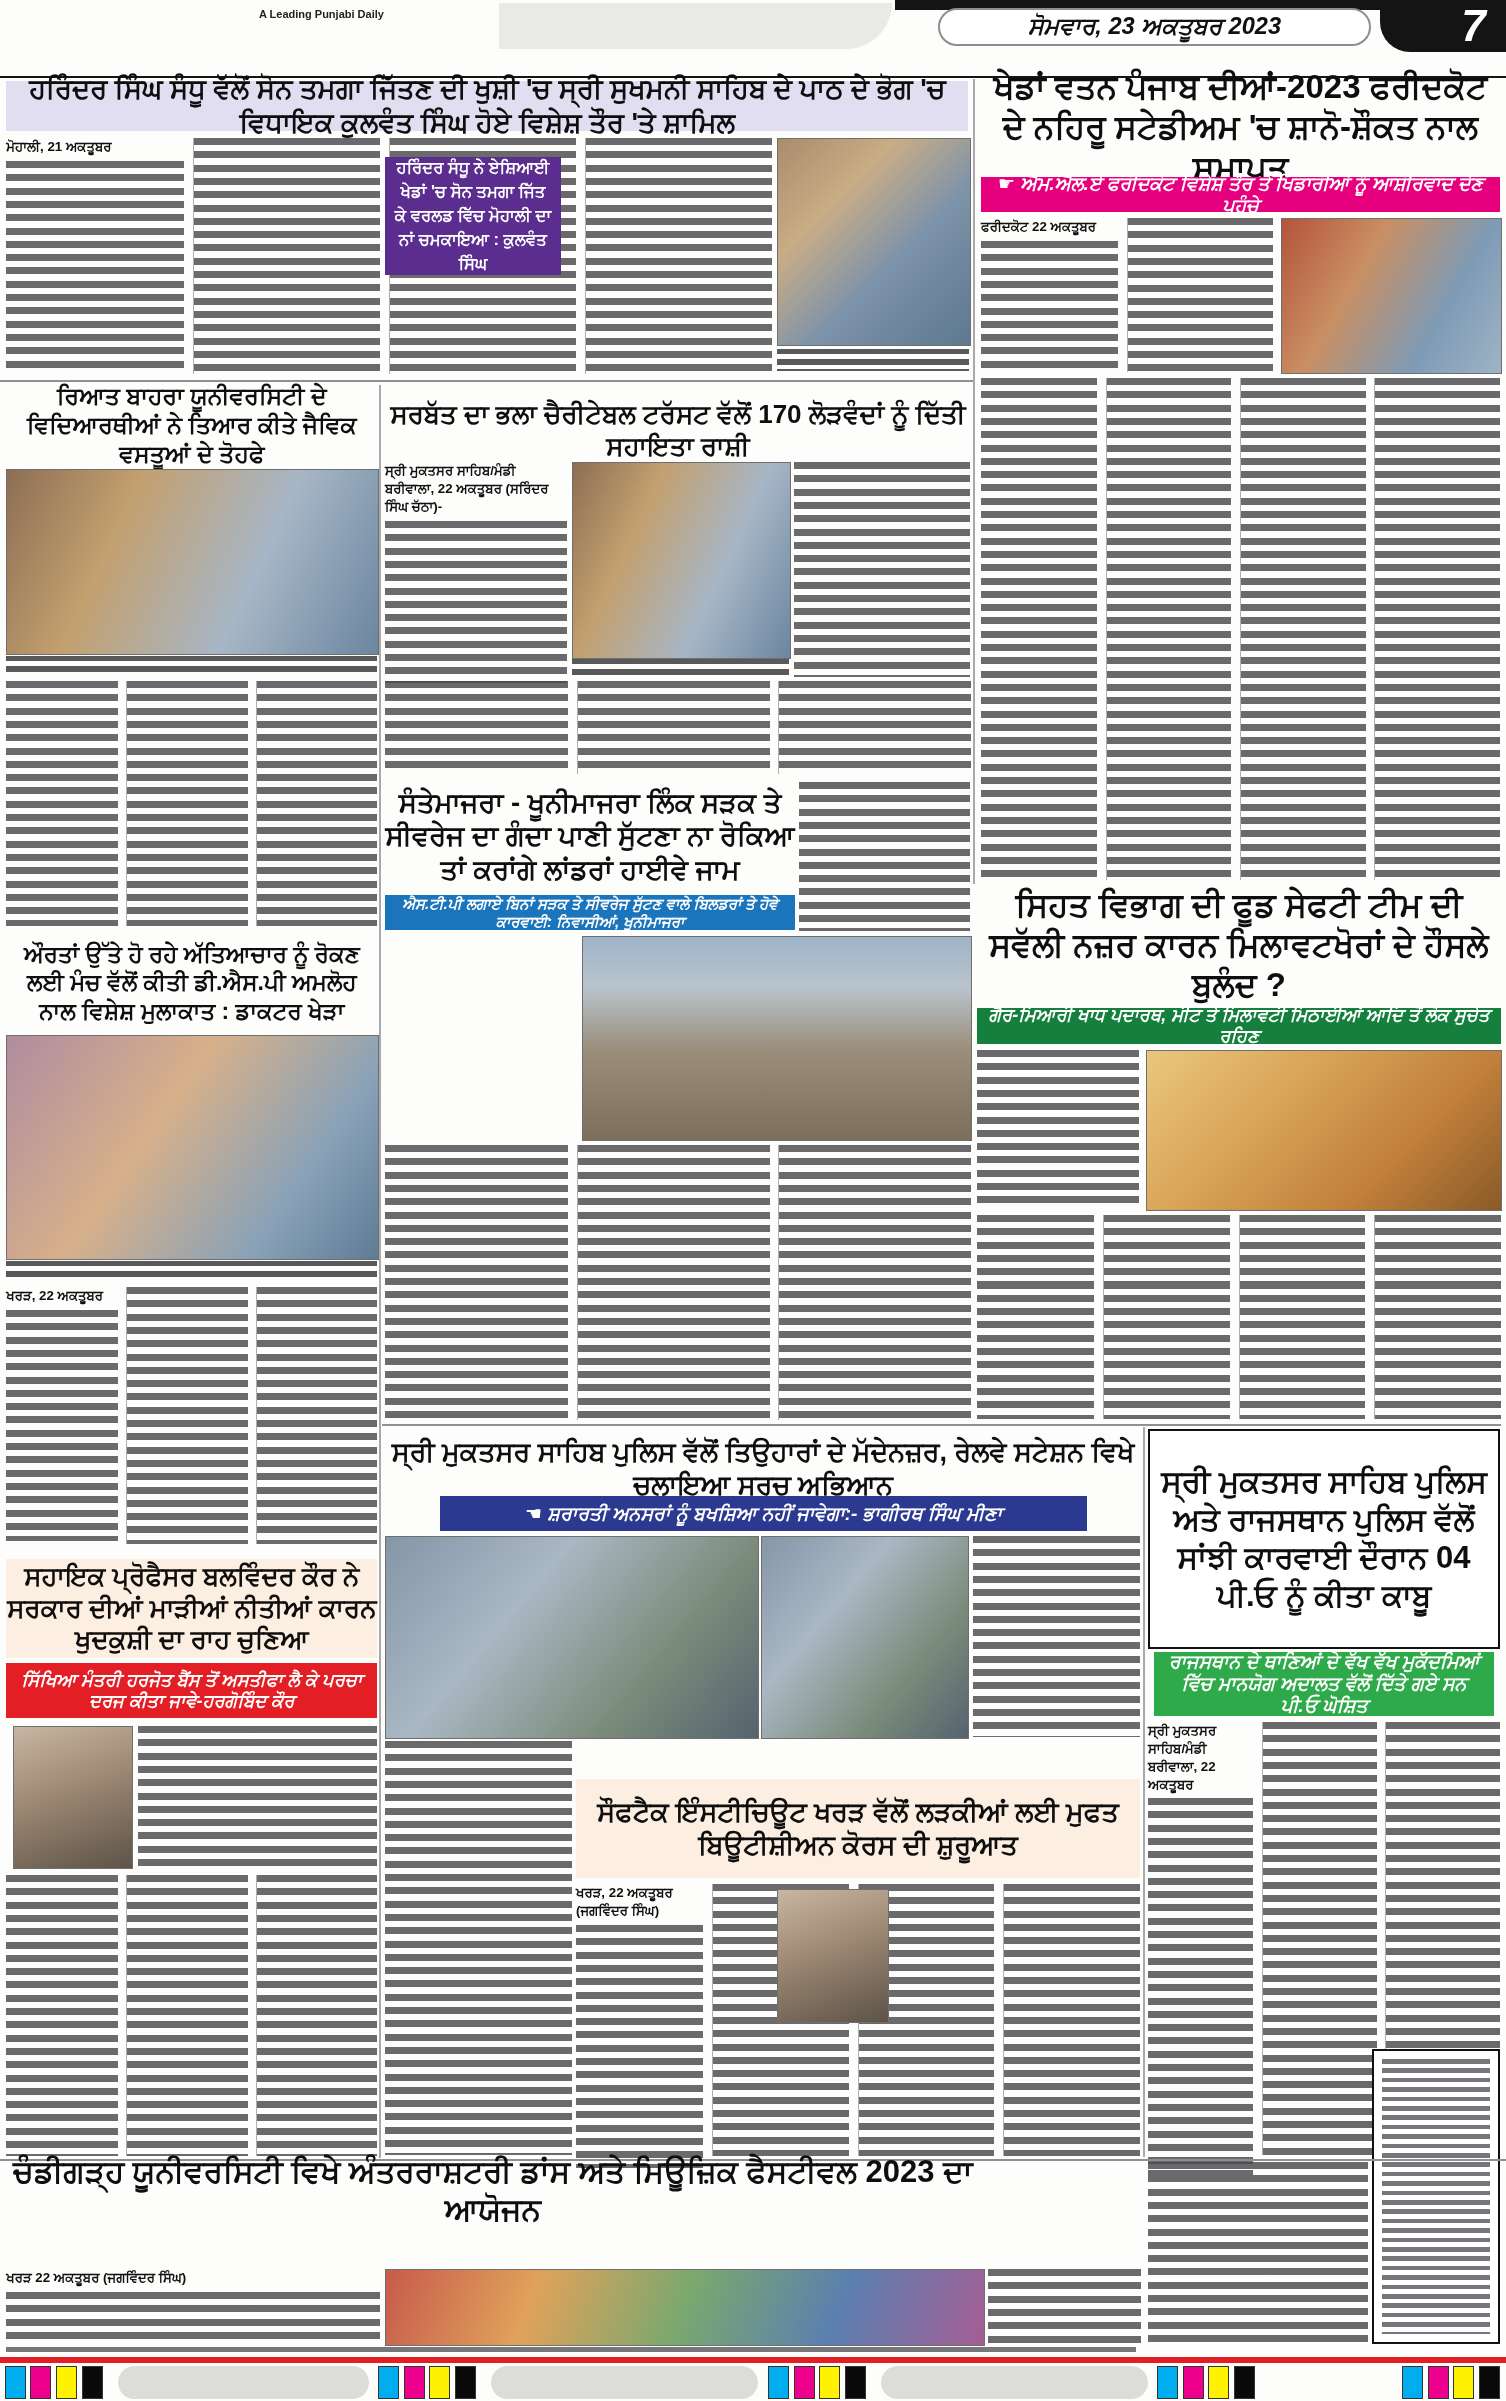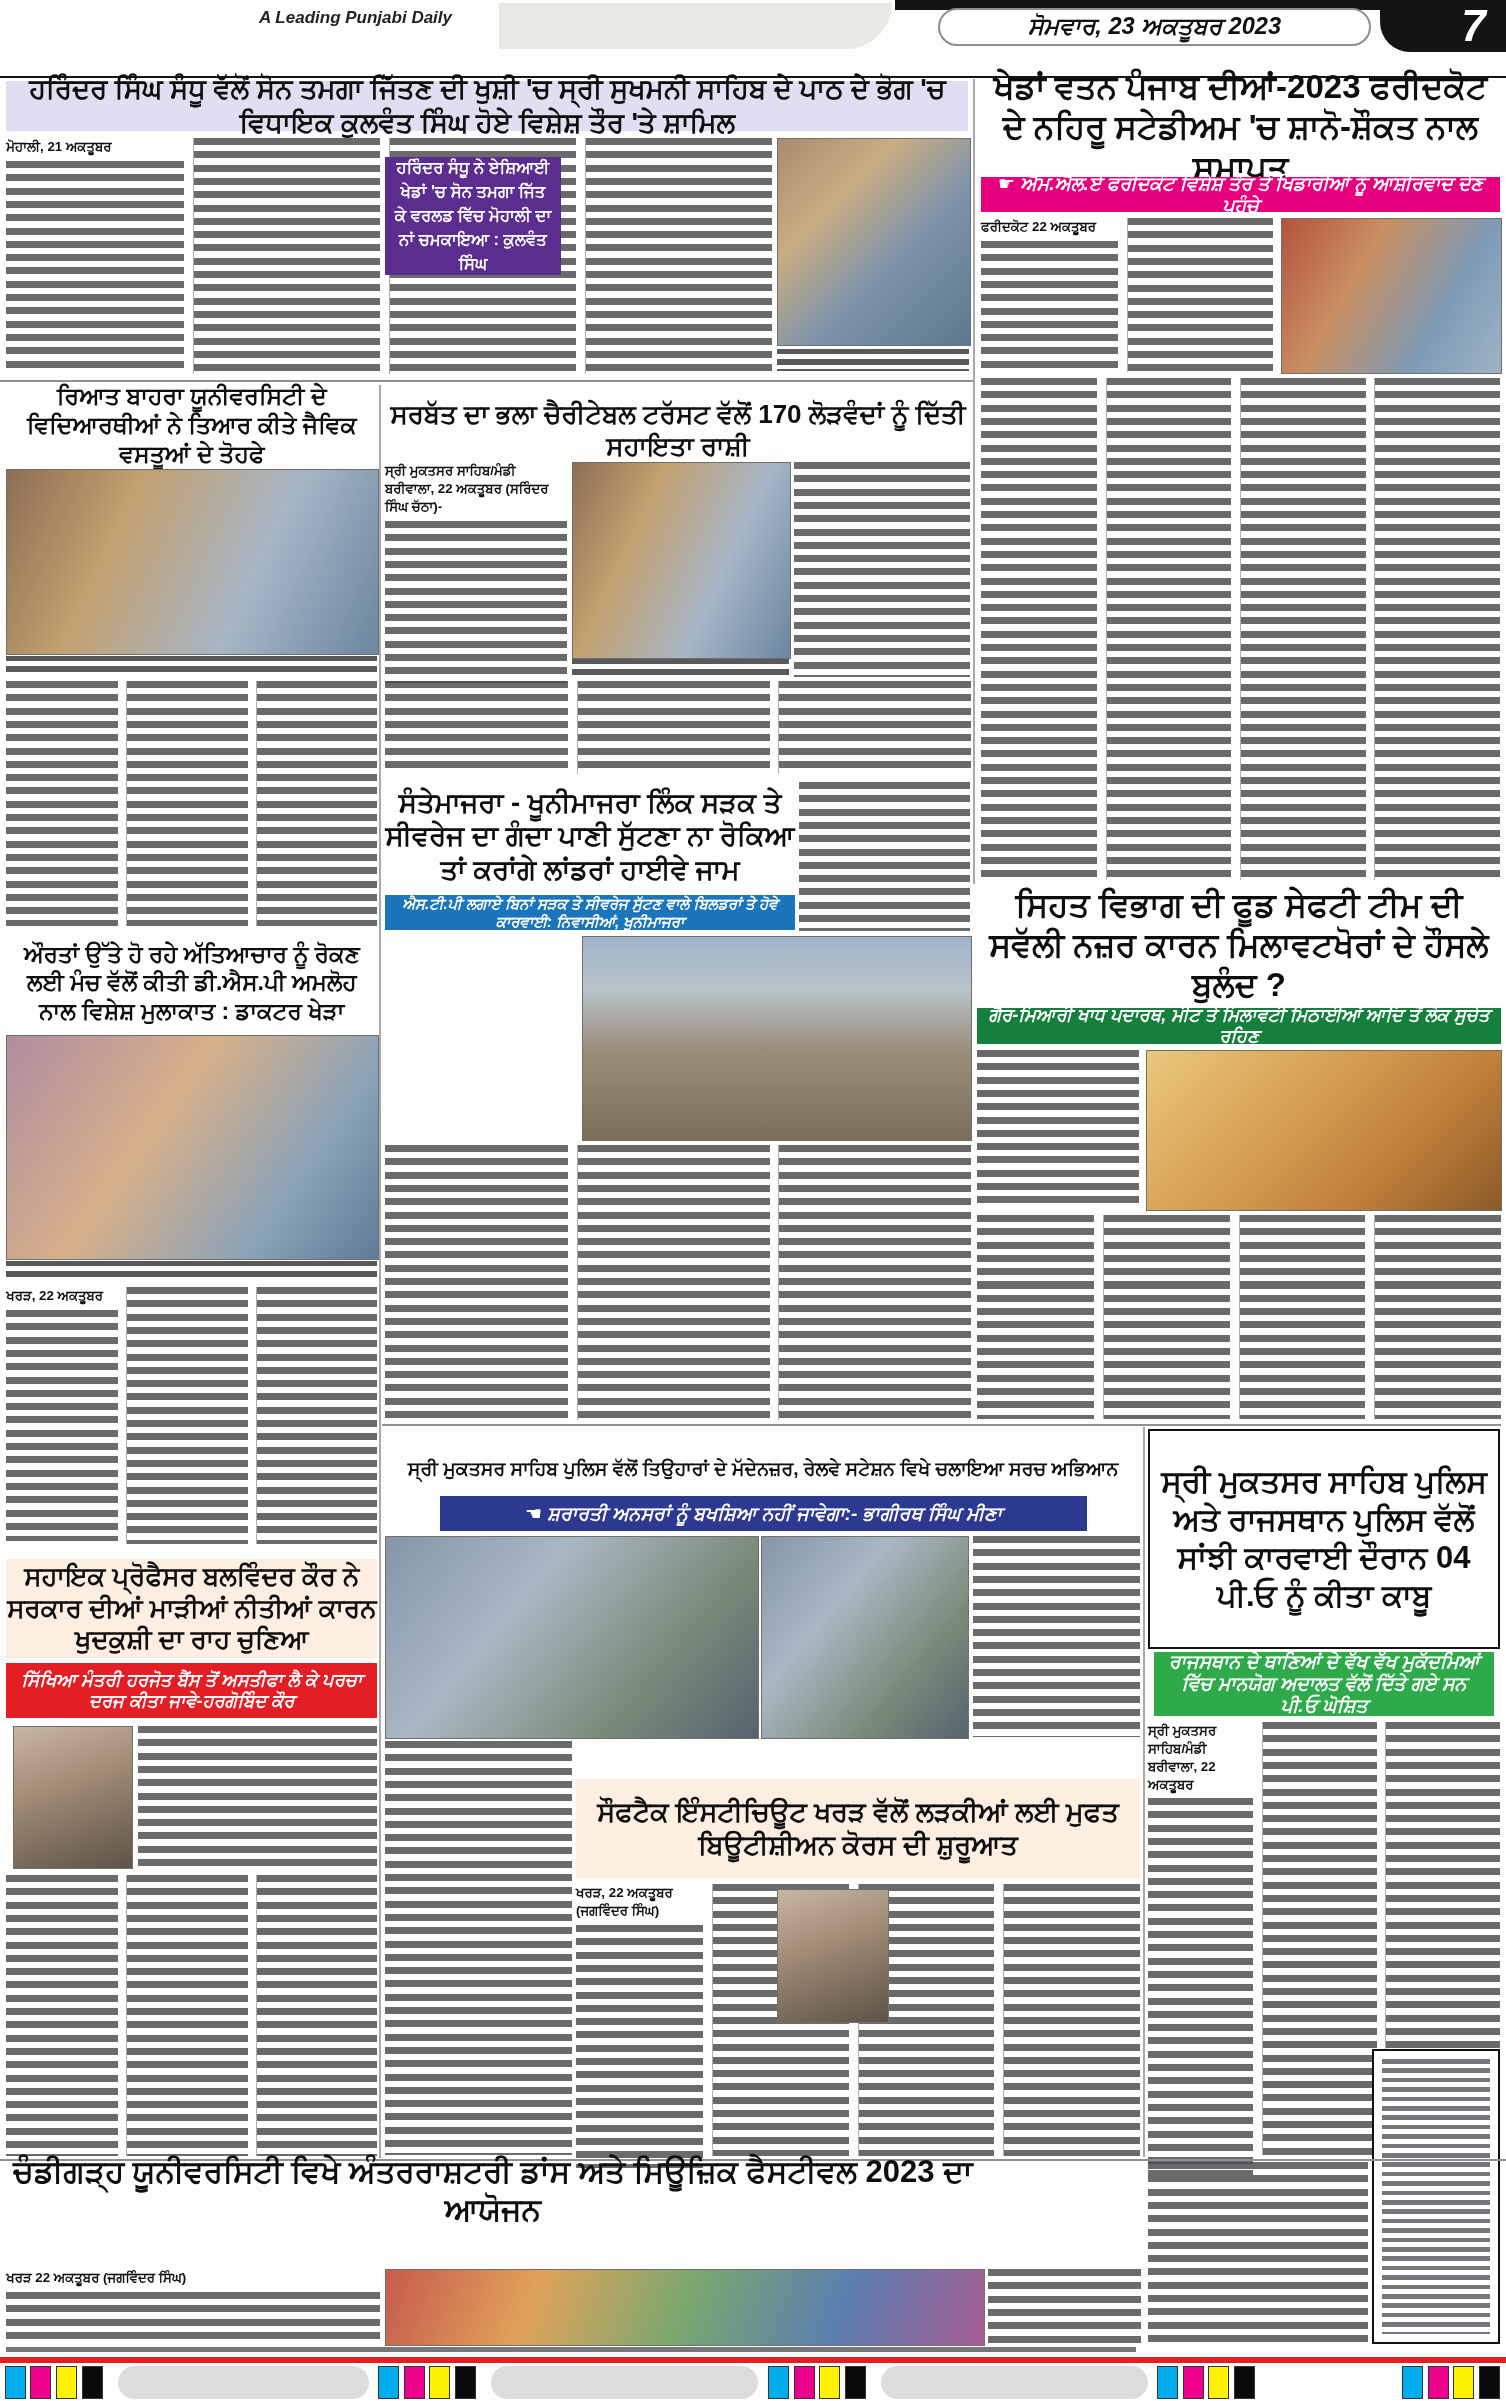--- a/index.html
+++ b/index.html
@@ -29,21 +29,21 @@
   .ph-police{background:linear-gradient(130deg,#8596a8 0%,#aab7c4 35%,#7b8b7a 70%,#55636f 100%);}
   .ph-portrait{background:linear-gradient(160deg,#c9b6a2 0%,#9c8873 45%,#5d5348 100%);}
   .ph-dance{background:linear-gradient(110deg,#c75b4c 0%,#e0a25a 25%,#7aa86f 50%,#5b7fb0 75%,#a55d93 100%);}
   .cap{background:repeating-linear-gradient(to bottom,#3c3c40 0 5.5px,rgba(0,0,0,0) 5.5px 10.2px);opacity:.85;}
   .vline{background:#a8a8ad;width:1.6px;}
   .hline{background:#8f8f94;height:1.6px;}
   
   #masthead{left:6.3px;top:3.1px;width:496px;height:72px;background:#e9e9e6;border:1.6px solid #151515;box-sizing:border-box;}
   #masthead .word{font-size:49px;font-weight:800;letter-spacing:0.8px;color:#131313;text-align:center;margin-top:11px;
                   text-shadow:1.6px 1.6px 0 #9a9a9a;}
-  #tagline{left:259px;top:7.9px;width:236px;font-style:italic;font-weight:700;font-size:17px;color:#222;}
+  #tagline{left:259px;top:7.9px;width:236px;font-weight:700;font-size:11px;color:#222;}
   #swoosh{left:499px;top:3.1px;width:393px;height:46px;background:#e9e9e6;border-radius:0 0 126px 0;}
   #topbar{left:895px;top:0;width:612px;height:10.2px;background:#141414;}
   #datepill{left:938px;top:7.9px;width:433px;height:38px;background:#fff;border:2.4px solid #8e8e8e;border-radius:20.4px;
             display:flex;align-items:center;justify-content:center;font-weight:700;font-style:italic;font-size:23.6px;box-sizing:border-box;}
   #pagecorner{left:1380px;top:0;width:126px;height:52px;background:#141414;border-radius:0 0 0 30px;
               display:flex;align-items:center;justify-content:flex-end;}
   #pagecorner span{color:#fff;font-size:44px;font-weight:800;font-style:italic;padding-right:20.4px;}
   
   .qb{background:#5b2d8e;color:#fff;font-weight:700;text-align:center;display:flex;align-items:center;justify-content:center;
       font-size:16.5px;line-height:1.45;padding:4.7px 7.9px;box-sizing:border-box;}
@@ -168,21 +168,21 @@
   <div class="abs" style="left:977px;top:1215px;width:524px;height:204px;">
     <div class="cols" style="height:204px;">
       <div class="ft"></div>
       <div class="ft"></div>
       <div class="ft"></div>
       <div class="ft"></div>
     </div>
   </div>
 
   <div class="abs hline" style="left:382px;top:1424px;width:1119px;"></div>
-  <div class="abs hl" style="left:385px;top:1444px;width:756px;height:49px;font-size:19px;">ਸ੍ਰੀ ਮੁਕਤਸਰ ਸਾਹਿਬ ਪੁਲਿਸ ਵੱਲੋਂ ਤਿਉਹਾਰਾਂ ਦੇ ਮੱਦੇਨਜ਼ਰ, ਰੇਲਵੇ ਸਟੇਸ਼ਨ ਵਿਖੇ ਚਲਾਇਆ ਸਰਚ ਅਭਿਆਨ</div>
+  <div class="abs hl" style="left:385px;top:1444px;width:756px;height:49px;font-size:27px;">ਸ੍ਰੀ ਮੁਕਤਸਰ ਸਾਹਿਬ ਪੁਲਿਸ ਵੱਲੋਂ ਤਿਉਹਾਰਾਂ ਦੇ ਮੱਦੇਨਜ਼ਰ, ਰੇਲਵੇ ਸਟੇਸ਼ਨ ਵਿਖੇ ਚਲਾਇਆ ਸਰਚ ਅਭਿਆਨ</div>
   <div class="abs strip" style="left:440px;top:1496px;width:647px;height:35px;background:#2b3990;font-size:19px;">☚ ਸ਼ਰਾਰਤੀ ਅਨਸਰਾਂ ਨੂੰ ਬਖਸ਼ਿਆ ਨਹੀਂ ਜਾਵੇਗਾ:- ਭਾਗੀਰਥ ਸਿੰਘ ਮੀਣਾ</div>
   <div class="abs ph ph-police" style="left:385px;top:1536px;width:372px;height:201px;"></div>
   <div class="abs ph ph-police" style="left:761px;top:1536px;width:206px;height:201px;"></div>
   <div class="abs ft" style="left:973px;top:1536px;width:167px;height:201px;"></div>
   <div class="abs ft" style="left:385px;top:1741px;width:187px;height:414px;"></div>
 
   <div class="abs hl" style="left:576px;top:1779px;width:564px;height:99px;background:#fdeee2;font-size:27px;">ਸੌਫਟੈਕ ਇੰਸਟੀਚਿਊਟ ਖਰੜ ਵੱਲੋਂ ਲੜਕੀਆਂ ਲਈ ਮੁਫਤ ਬਿਊਟੀਸ਼ੀਅਨ ਕੋਰਸ ਦੀ ਸ਼ੁਰੂਆਤ</div>
   <div class="abs" style="left:576px;top:1884px;width:564px;height:272px;">
     <div class="cols" style="height:272px;">
       <div>

